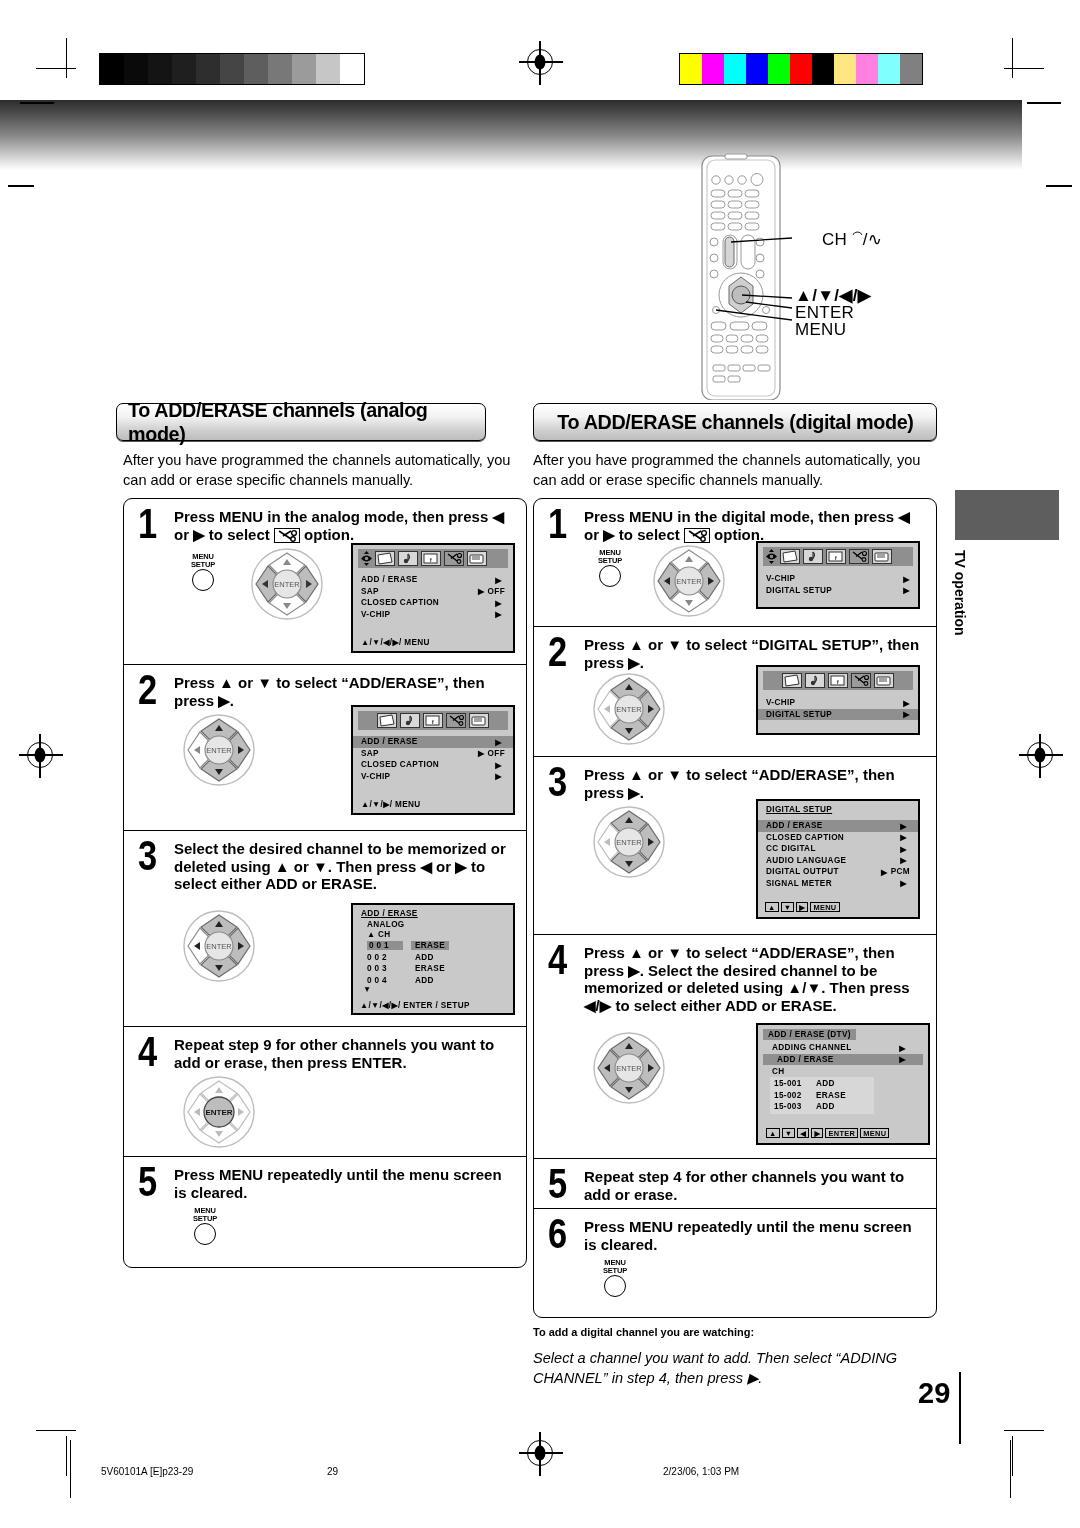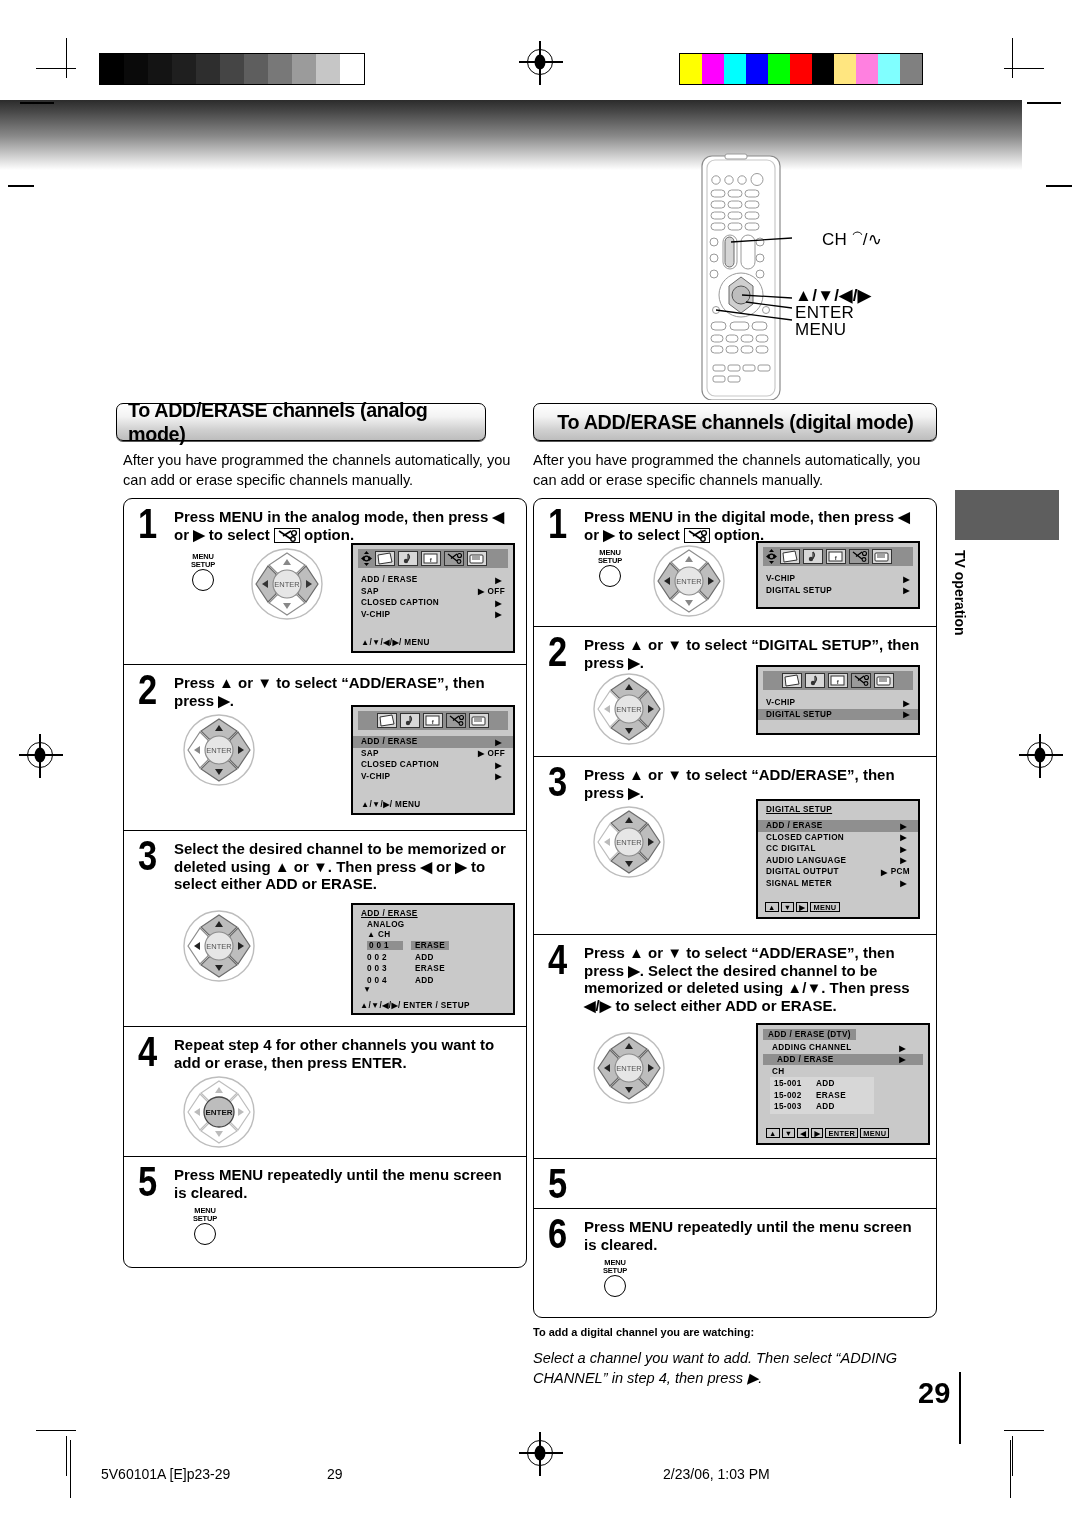--- a/index.html
+++ b/index.html
@@ -144,21 +144,21 @@
   
   .note-head { position:absolute; font-size:11px; font-weight:bold; }
   .note-body { position:absolute; font-size:14.6px; line-height:20px; width:410px; }
 
   .pagenum {
     position:absolute; font-size:29px; font-weight:bold;
     font-family:"Liberation Sans", sans-serif;
   }
   .pagebar { position:absolute; background:#000; width:2.4px; }
 
-  .footer-txt { position:absolute; font-size:14px; font-family:"Liberation Sans", sans-serif; }
+  .footer-txt { position:absolute; font-size:10px; font-family:"Liberation Sans", sans-serif; }
   .footer-rule { position:absolute; background:#000; width:1.2px; }
 </style>
 </head>
 <body>
 
 <div class="crop-mark" style="left:36px;top:68px;width:40px;height:1.4px;"></div>
 <div class="crop-mark" style="left:66px;top:38px;width:1.4px;height:40px;"></div>
 <div class="crop-mark" style="left:1004px;top:68px;width:40px;height:1.4px;"></div>
 <div class="crop-mark" style="left:1012px;top:38px;width:1.4px;height:40px;"></div>
 <div class="crop-mark" style="left:36px;top:1430px;width:40px;height:1.4px;"></div>
@@ -520,21 +520,21 @@
         <span class="num">0 0 4</span>
         <span class="act" style="padding:0 4px;">ADD</span>
       </div>
       <div style="padding:0 8px 0 10px;line-height:8px;">▼</div>
       <div class="osd-foot" style="left:7px;bottom:3px;">▲/▼/◀/▶/ ENTER / SETUP</div>
     </div>
   </div>
 
   <div class="steprow" style="height:130px;">
     <div class="stepnum">4</div>
-    <div class="steptext">Repeat step 4 for other channels you want to add or erase, then press ENTER.</div>
+    <div class="steptext">Repeat step 9 for other channels you want to add or erase, then press ENTER.</div>
 
     <div class="dpad" style="left:58px;top:48px;">
       <svg width="74" height="74" viewBox="0 0 74 74">
         <circle cx="37" cy="37" r="35" fill="#fff" stroke="#bdbdbd" stroke-width="1.4"></circle>
         <path d="M37 6 L55 18 L47 26 L27 26 L19 18 Z" fill="#ffffff" stroke="#bdbdbd" stroke-width="1.2"></path>
         <path d="M37 68 L55 56 L47 48 L27 48 L19 56 Z" fill="#ffffff" stroke="#bdbdbd" stroke-width="1.2"></path>
         <path d="M6 37 L18 19 L26 27 L26 47 L18 55 Z" fill="#ffffff" stroke="#bdbdbd" stroke-width="1.2"></path>
         <path d="M68 37 L56 19 L48 27 L48 47 L56 55 Z" fill="#ffffff" stroke="#bdbdbd" stroke-width="1.2"></path>
         <circle cx="37" cy="37" r="15" fill="#bdbdbd" stroke="#444" stroke-width="1.3"></circle>
         <text x="37" y="40" font-size="8" font-family="Liberation Sans, sans-serif" fill="#111" text-anchor="middle" font-weight="bold">ENTER</text>
@@ -832,20 +832,21 @@
         <span class="keycap">◀</span>
         <span class="keycap">▶</span>
         <span class="keycap">ENTER</span>
         <span class="keycap">MENU</span>
       </div>
     </div>
   </div>
 
   <div class="steprow" style="height:50px;">
     <div class="stepnum">5</div>
+    <div class="steptext">Repeat step 4 for other channels you want to add or erase.</div>
   </div>
 
   <div class="steprow" style="height:110px;">
     <div class="stepnum">6</div>
     <div class="steptext">Press MENU repeatedly until the menu screen is cleared.</div>
     <div class="menusetup" style="left:58px;top:50px;">
       <div class="lbl">MENU</div>
       <div class="lbl">SETUP</div>
       <div class="circ"></div>
     </div>

